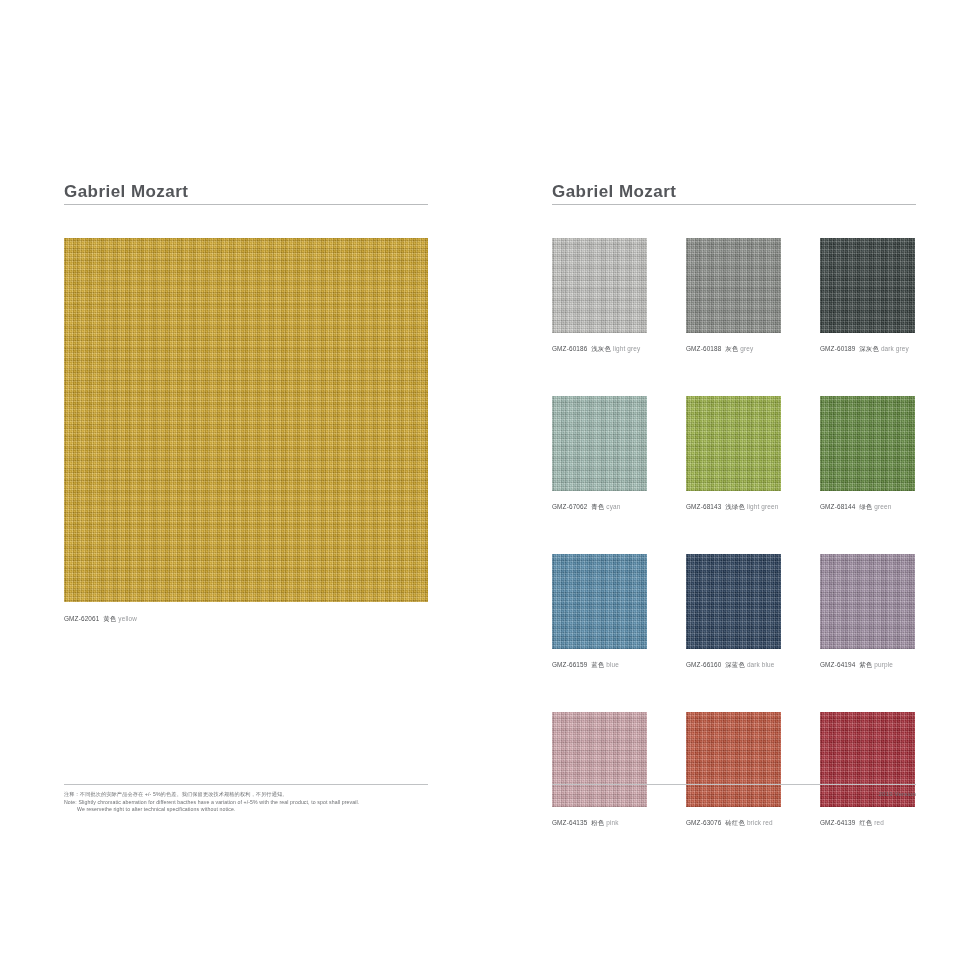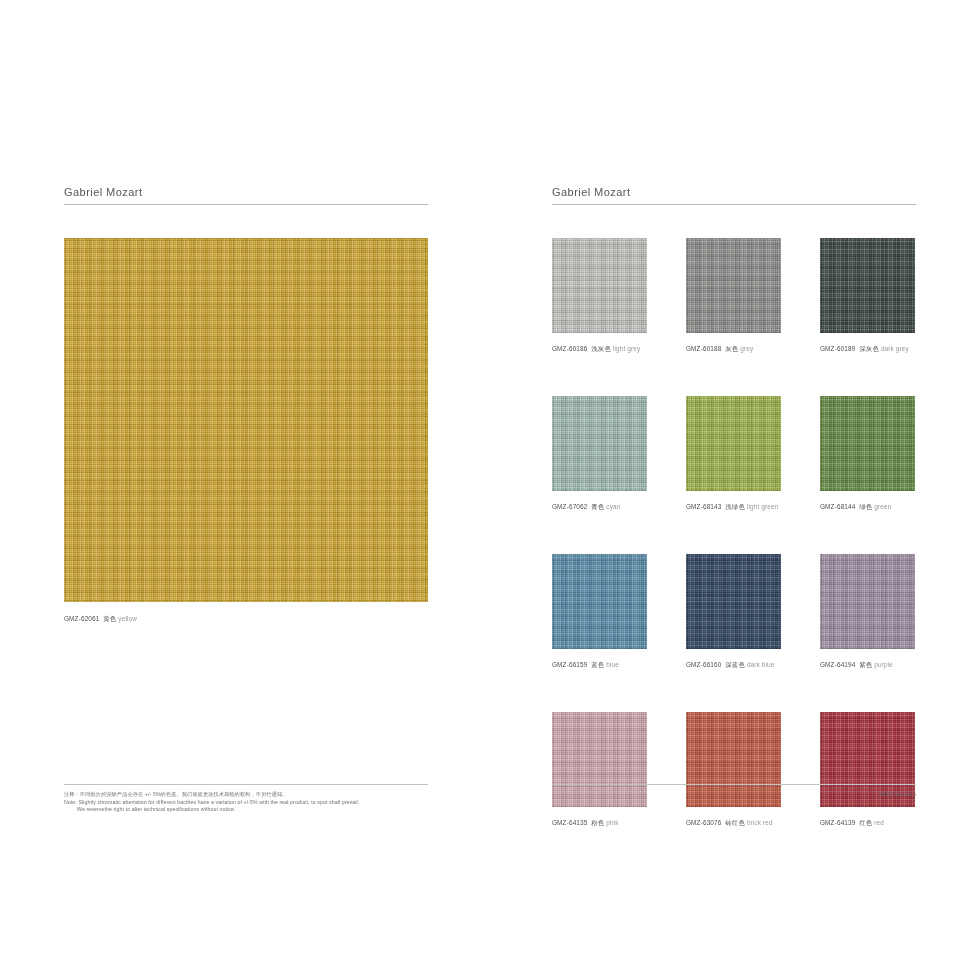--- a/index.html
+++ b/index.html
@@ -28,24 +28,24 @@
   
   .panel {
     position: absolute;
     top: 185px;
   }
   .panel-left  { left: 64px;  width: 364px; }
   .panel-right { left: 552px; width: 364px; }
 
   
   .panel-title {
-    font-size: 11px;
+    font-size: 17px;
     letter-spacing: 0.45px;
     color: #54565a;
-    font-weight: 400;
+    font-weight: 700;
     margin: 0 0 5px 0;
     line-height: 14px;
     white-space: nowrap;
   }
   .title-rule {
     height: 1px;
     background: #b9bbbd;
     width: 100%;
   }
 

